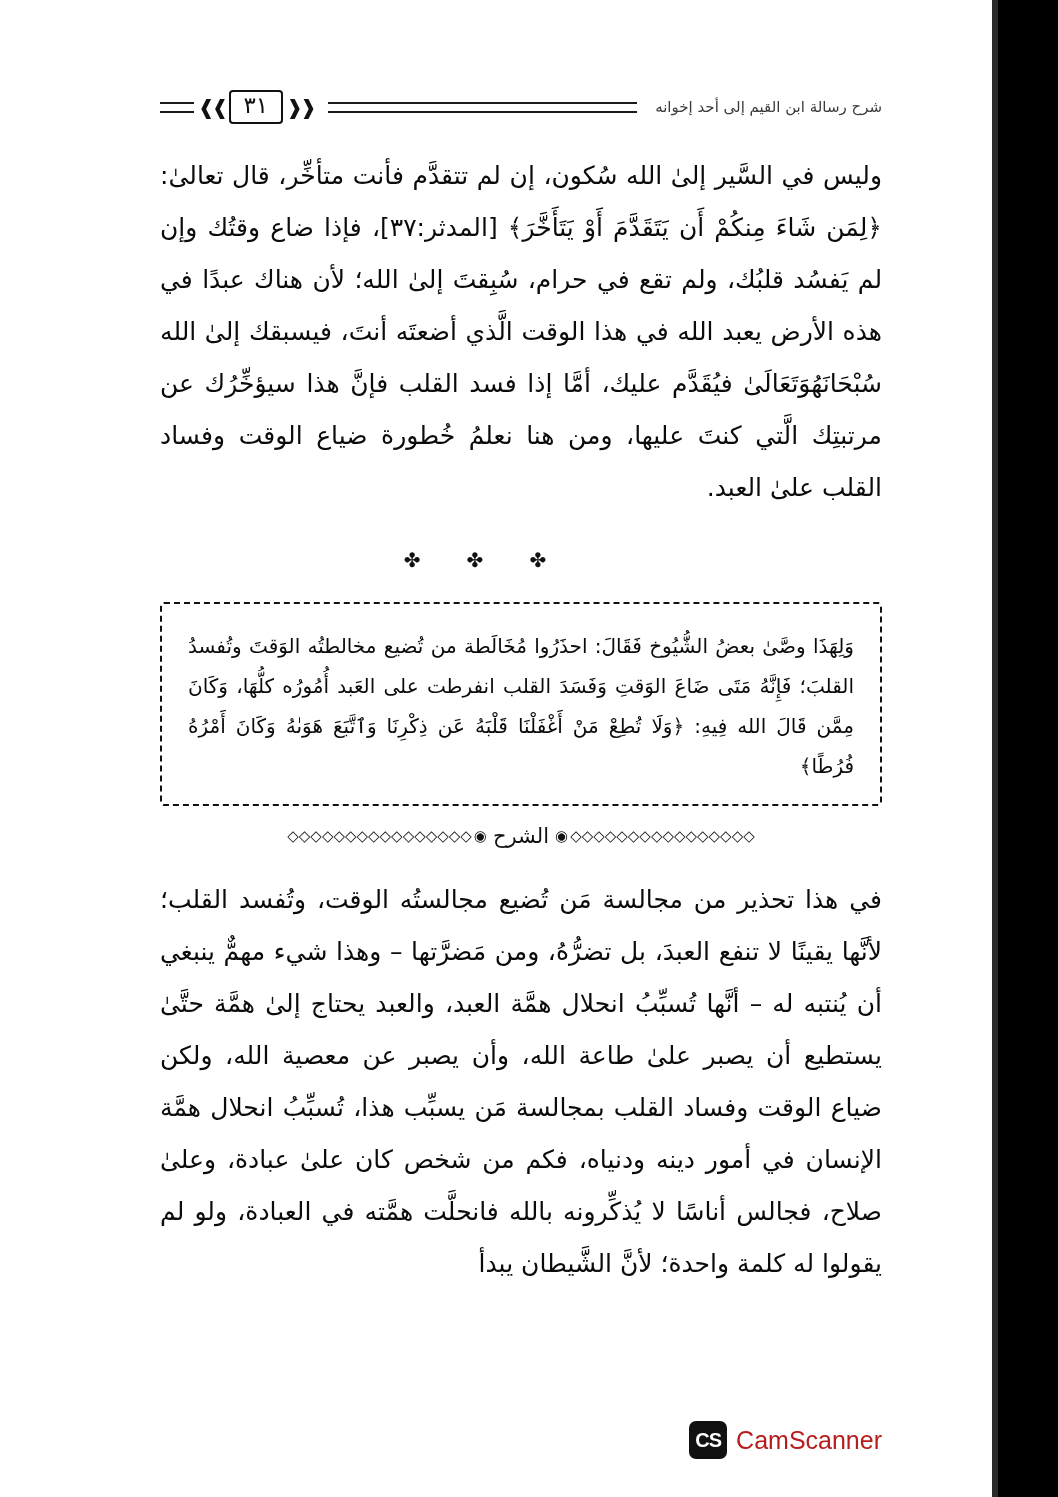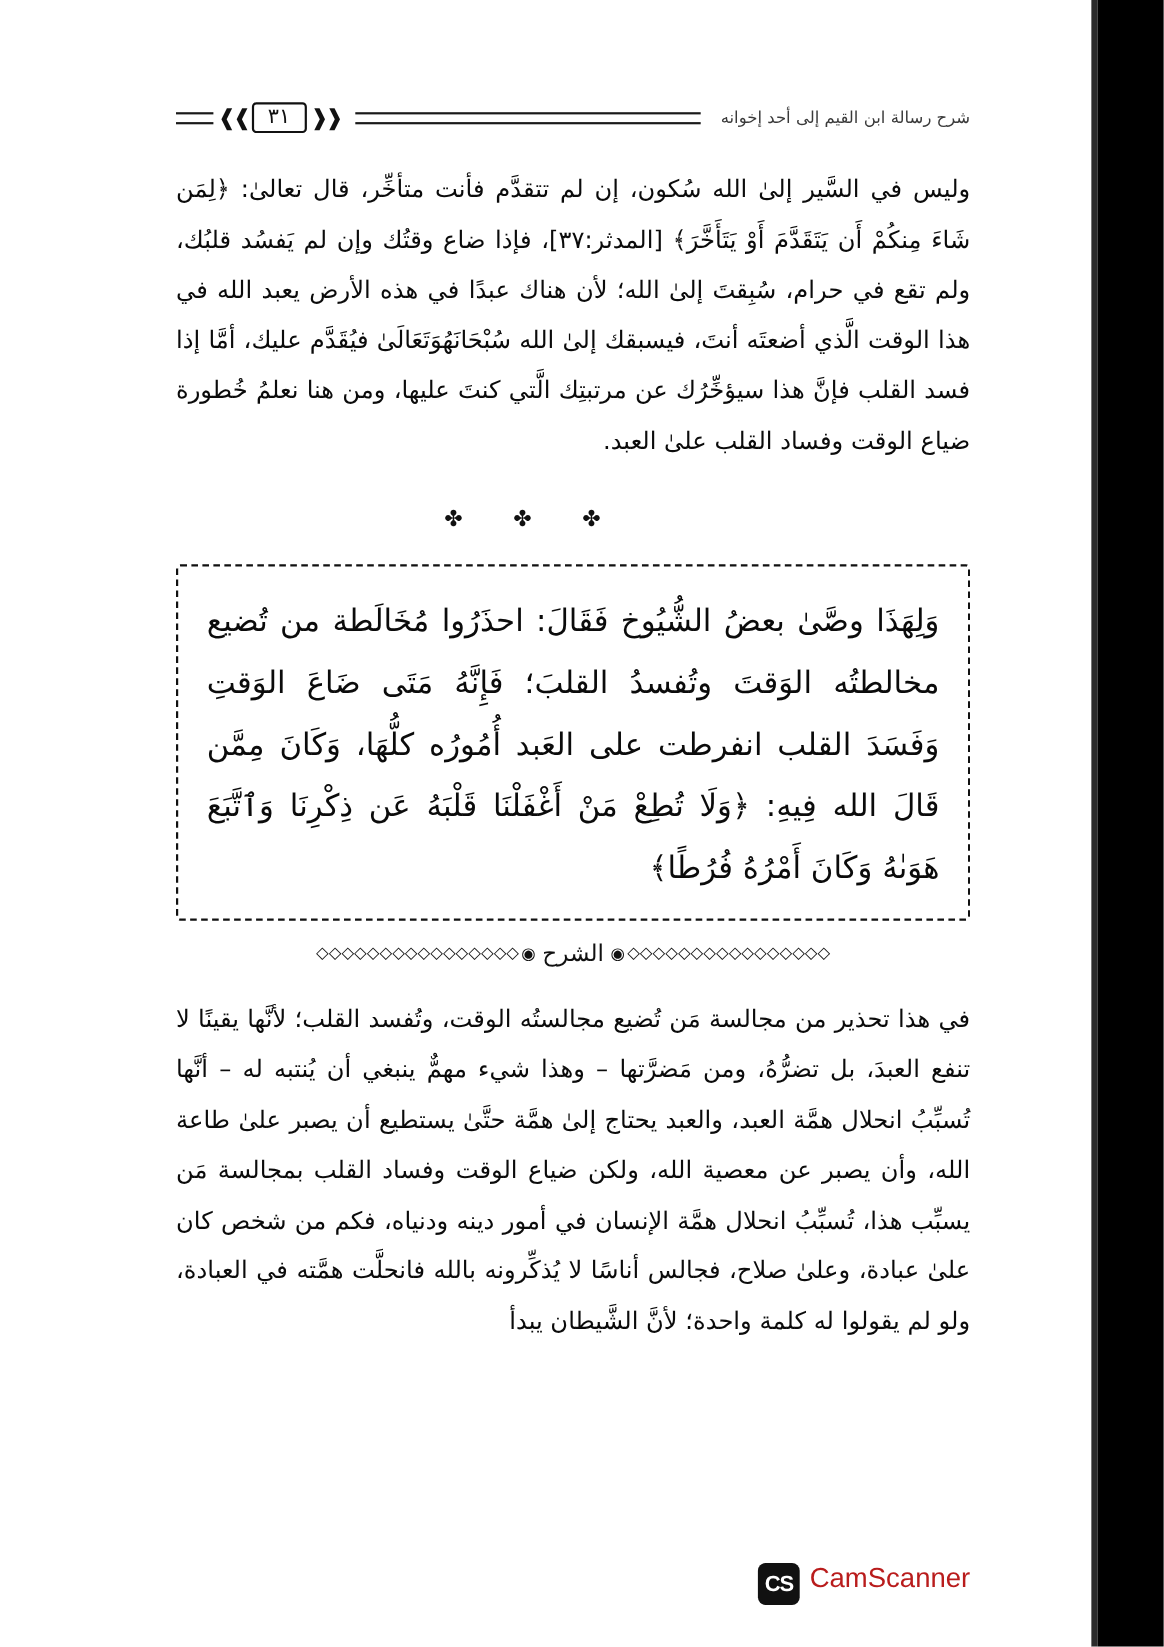--- a/index.html
+++ b/index.html
@@ -79,36 +79,37 @@
   .orn {
     font-size: 20px;
     letter-spacing: -3px;
     color: #111;
     line-height: 1;
   }
   .page-num {
     border: 2px solid #111;
     border-radius: 4px;
     padding: 1px 13px 3px 13px;
-    font-size: 19px;
+    font-size: 23px;
     color: #111;
     margin: 0 3px;
     line-height: 1.1;
+    font-family: Liberation Serif, serif;
   }
   .header-lead {
     width: 34px;
     height: 7px;
     border-top: 2px solid #1a1a1a;
     border-bottom: 2px solid #1a1a1a;
     margin-right: 4px;
   }
 
   
   p.body-text {
-    font-size: 22px;
+    font-size: 25px;
     line-height: 2.08;
     color: #0b0b0b;
     text-align: justify;
     margin: 0 0 6px 0;
     direction: rtl;
     font-family: "DejaVu Sans", sans-serif;
   }
   .ref {
     font-size: 17px;
   }
@@ -124,21 +125,21 @@
   }
 
   
   .quote-box {
     border: 2px dashed #111;
     border-radius: 4px;
     padding: 22px 26px 18px 26px;
     margin: 6px 0 18px 0;
   }
   .quote-box p {
-    font-size: 28px;
+    font-size: 20px;
     line-height: 2.0;
     color: #0b0b0b;
     text-align: justify;
     margin: 0;
     direction: rtl;
   }
   .quote-box .tail {
     text-align: left;
     margin-top: 2px;
     font-size: 19px;
@@ -169,21 +170,21 @@
     font-size: 15px;
     padding: 0 2px;
   }
 
   
   .camscanner {
     position: absolute;
     right: 110px;
     bottom: 38px;
     display: flex;
-    align-items: flex-start;
+    align-items: center;
     direction: ltr;
   }
   .cs-logo {
     width: 38px;
     height: 38px;
     background: #111;
     color: #fff;
     border-radius: 7px;
     font-size: 20px;
     font-weight: bold;

